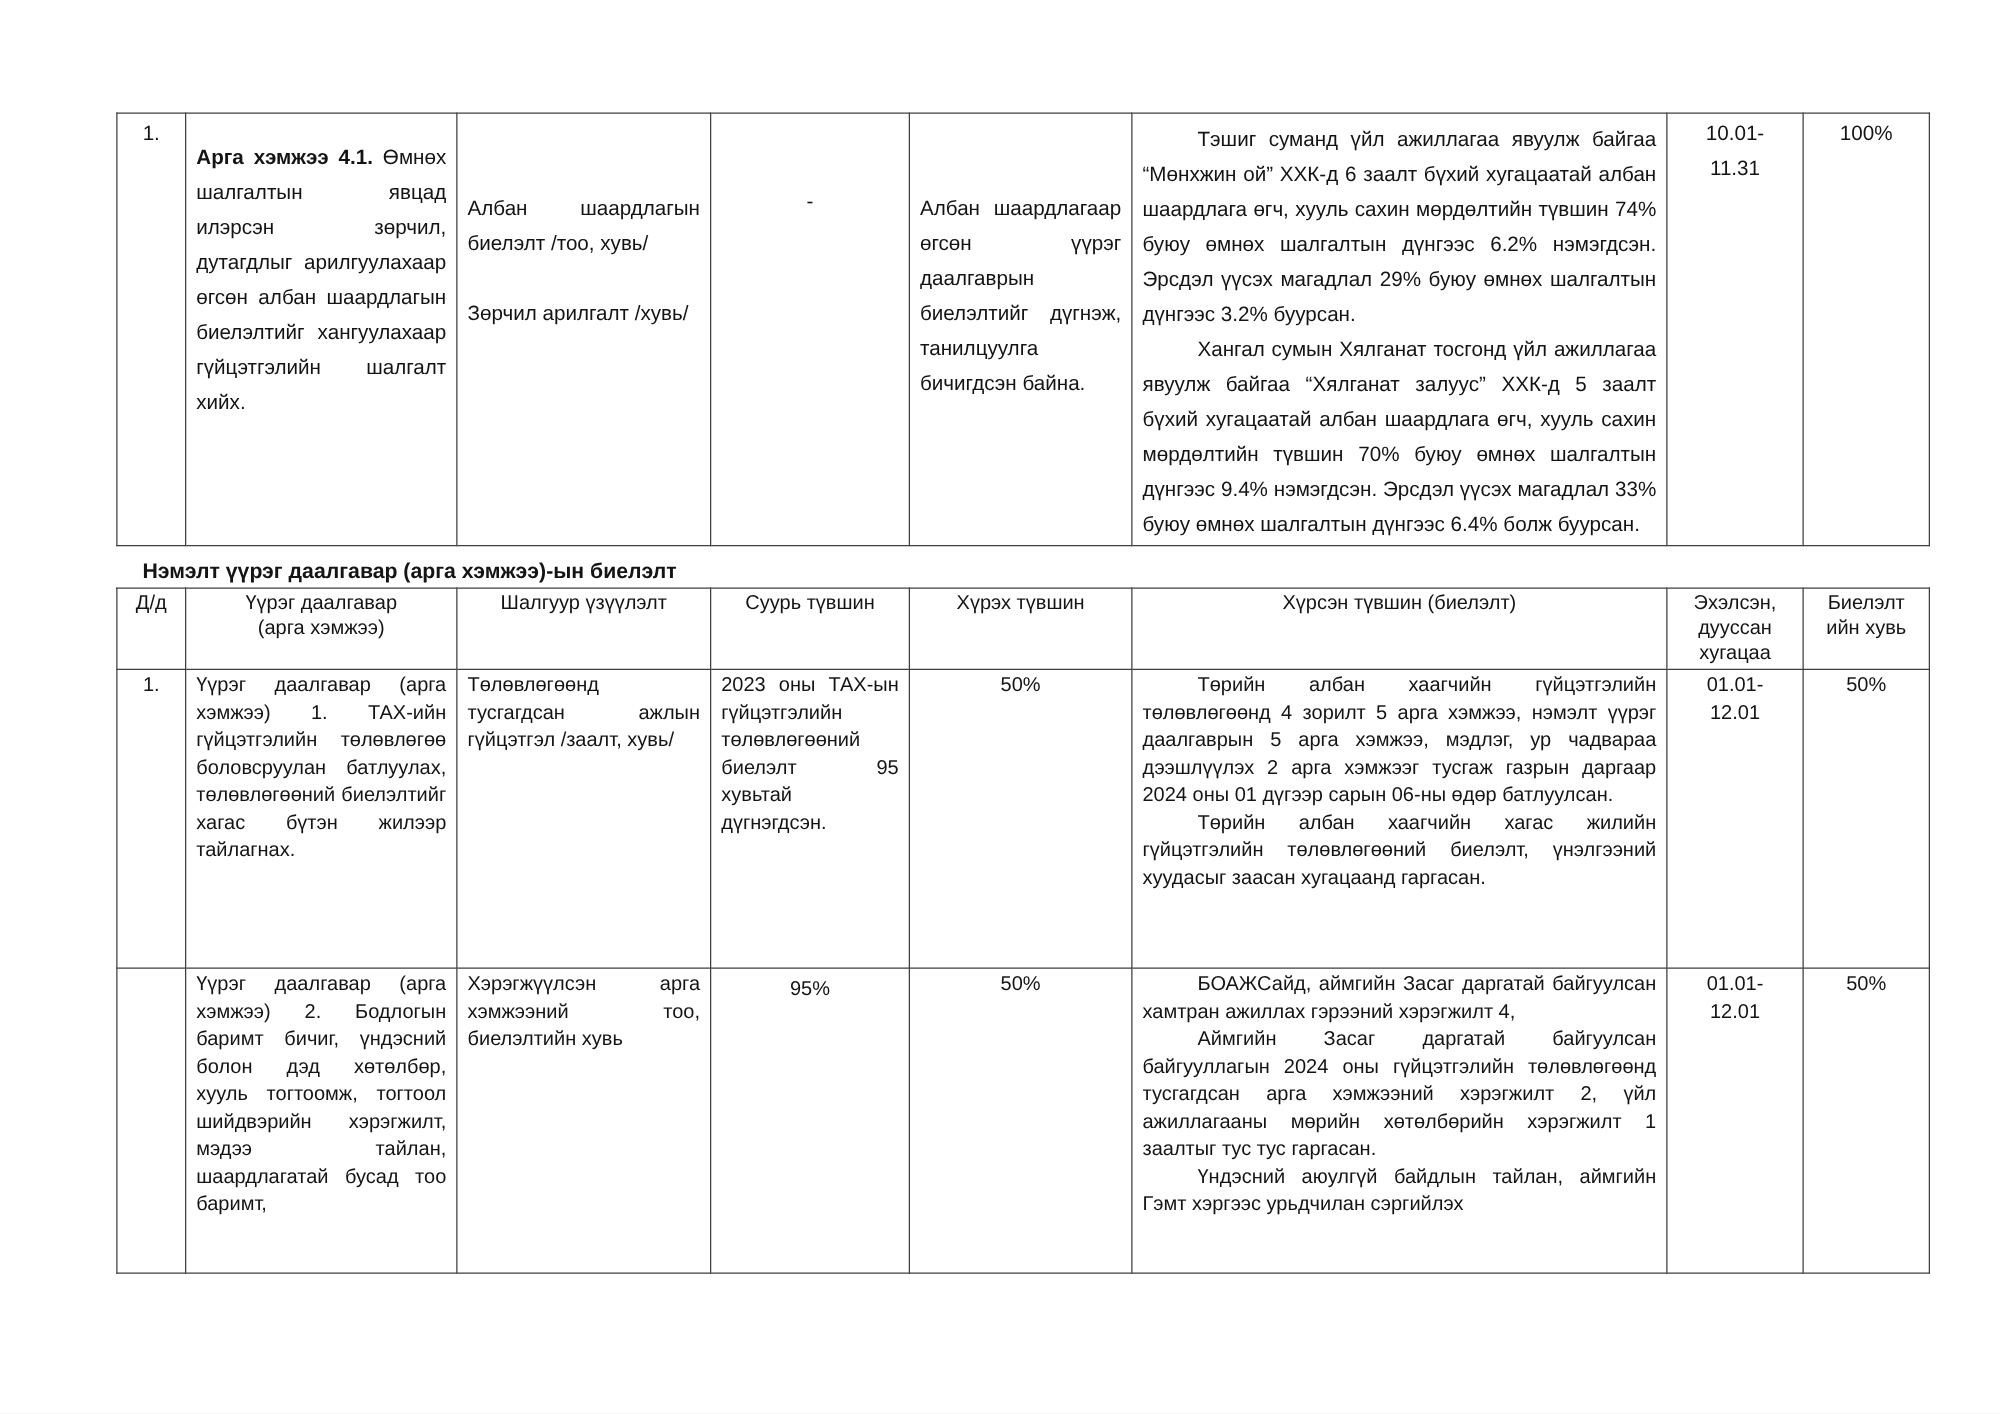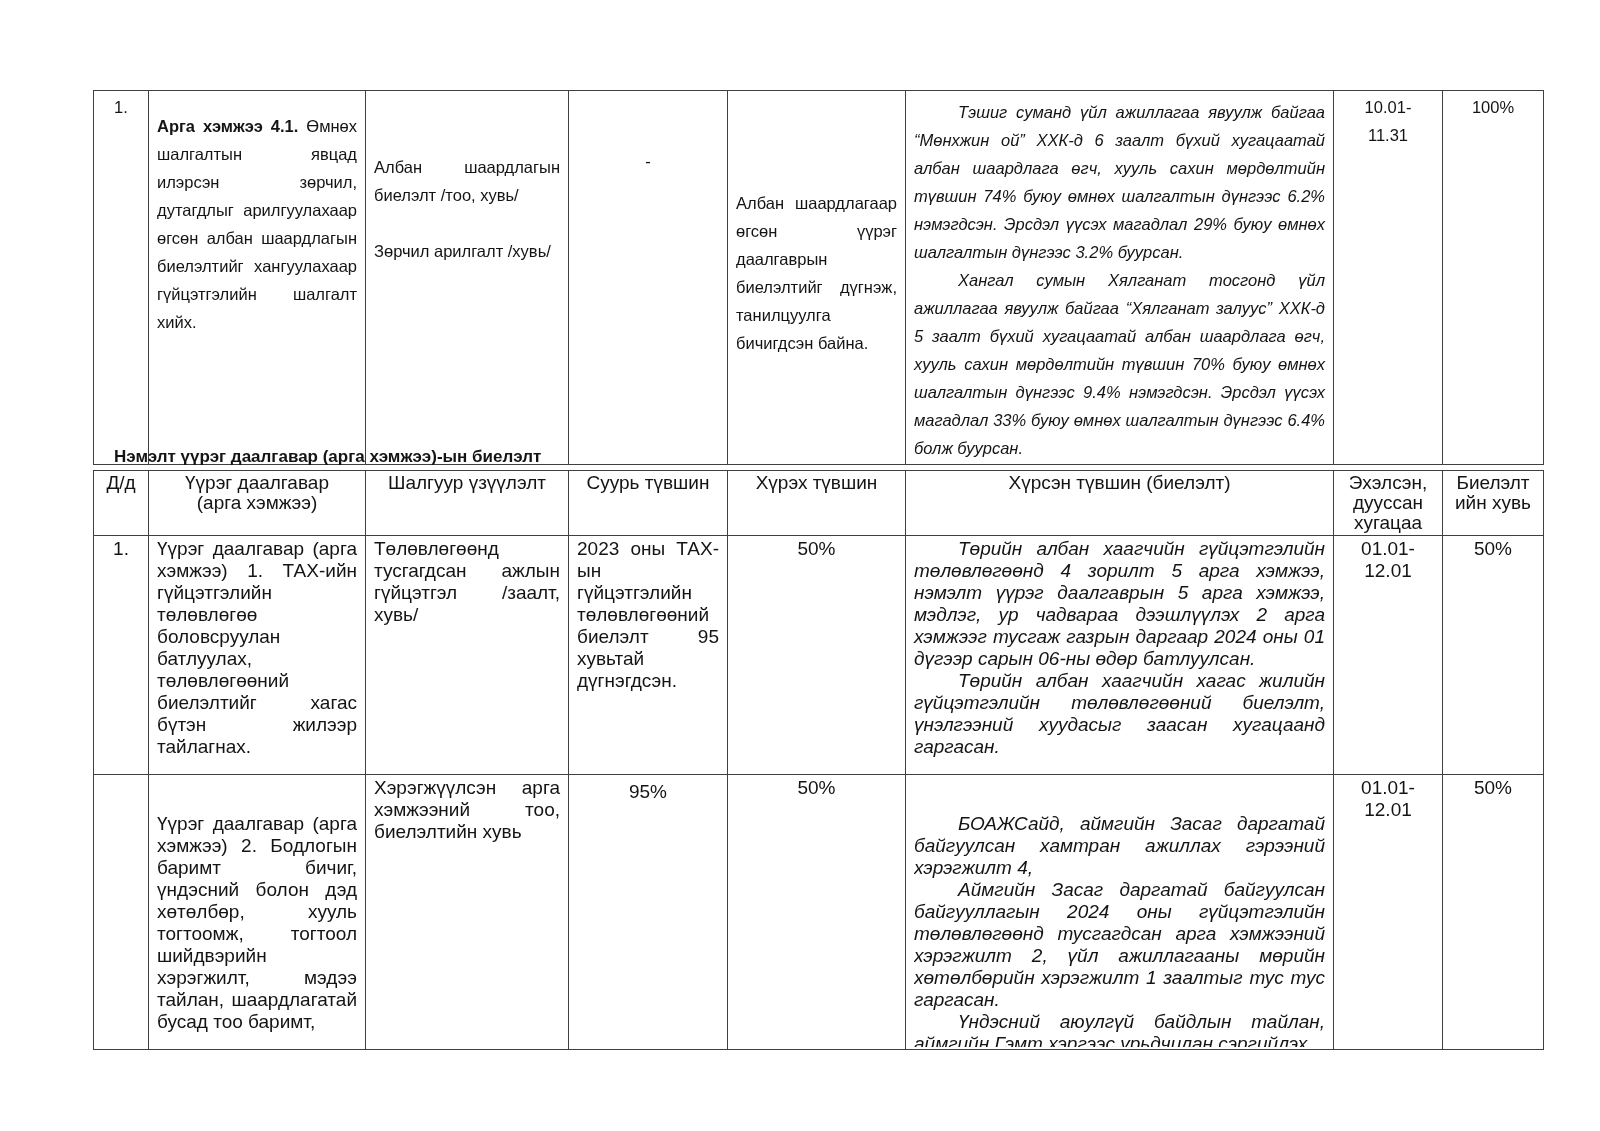--- a/index.html
+++ b/index.html
@@ -31,39 +31,39 @@
   
   .heading {
     position: absolute;
     left: 114px;
     top: 447px;
     font-size: 17px;
     font-weight: bold;
     white-space: nowrap;
   }
   
-  .t2 { left: 93px; top: 470px; font-size: 19px; line-height: 22px; padding-left: 24px; }
+  .t2 { left: 93px; top: 470px; font-size: 16px; line-height: 22px; padding-left: 24px; }
   .t2 tr.hdr-row td { height: 63px; line-height: 20px; text-align: center; padding: 2px 6px; }
   .t2 tr.row-1 td { height: 239px; }
   .t2 tr.row-2 td { height: 244px; }
   
   .v-mid  { vertical-align: middle; }
   .v-bot  { vertical-align: bottom; }
   .h-ctr  { text-align: center; }
   .just   { text-align: justify; }
   .preline { white-space: pre-line; }
   p { margin: 0; }
-  .ind { text-indent: 44px; font-style: italic; }
+  .ind { text-indent: 44px; }
   .gap-below { margin-bottom: 28px; }
-  .clip { height: 234px; overflow: hidden; margin-top: 36px; }
+  .clip { height: 234px; overflow: hidden; }
   
   .t1 .pad-task   { padding-top: 21px; }
   .t1 .pad-ind    { padding-top: 62px; }
   .t1 .pad-dash   { padding-top: 56px; }
-  .t1 .pad-target { padding-top: 98px; }
+  .t1 .pad-target { padding-top: 62px; }
   .t1 .pad-result { padding-top: 7px; }
   .t1 .pad-period { }
   .t2 .hdr-top    { vertical-align: top; padding-top: 3px; }
   .t2 .num-bot    { padding-bottom: 10px; }
   .t2 .pad-base2  { padding-top: 6px; }
 </style>
 </head>
 <body>
 
 <div class="page">

